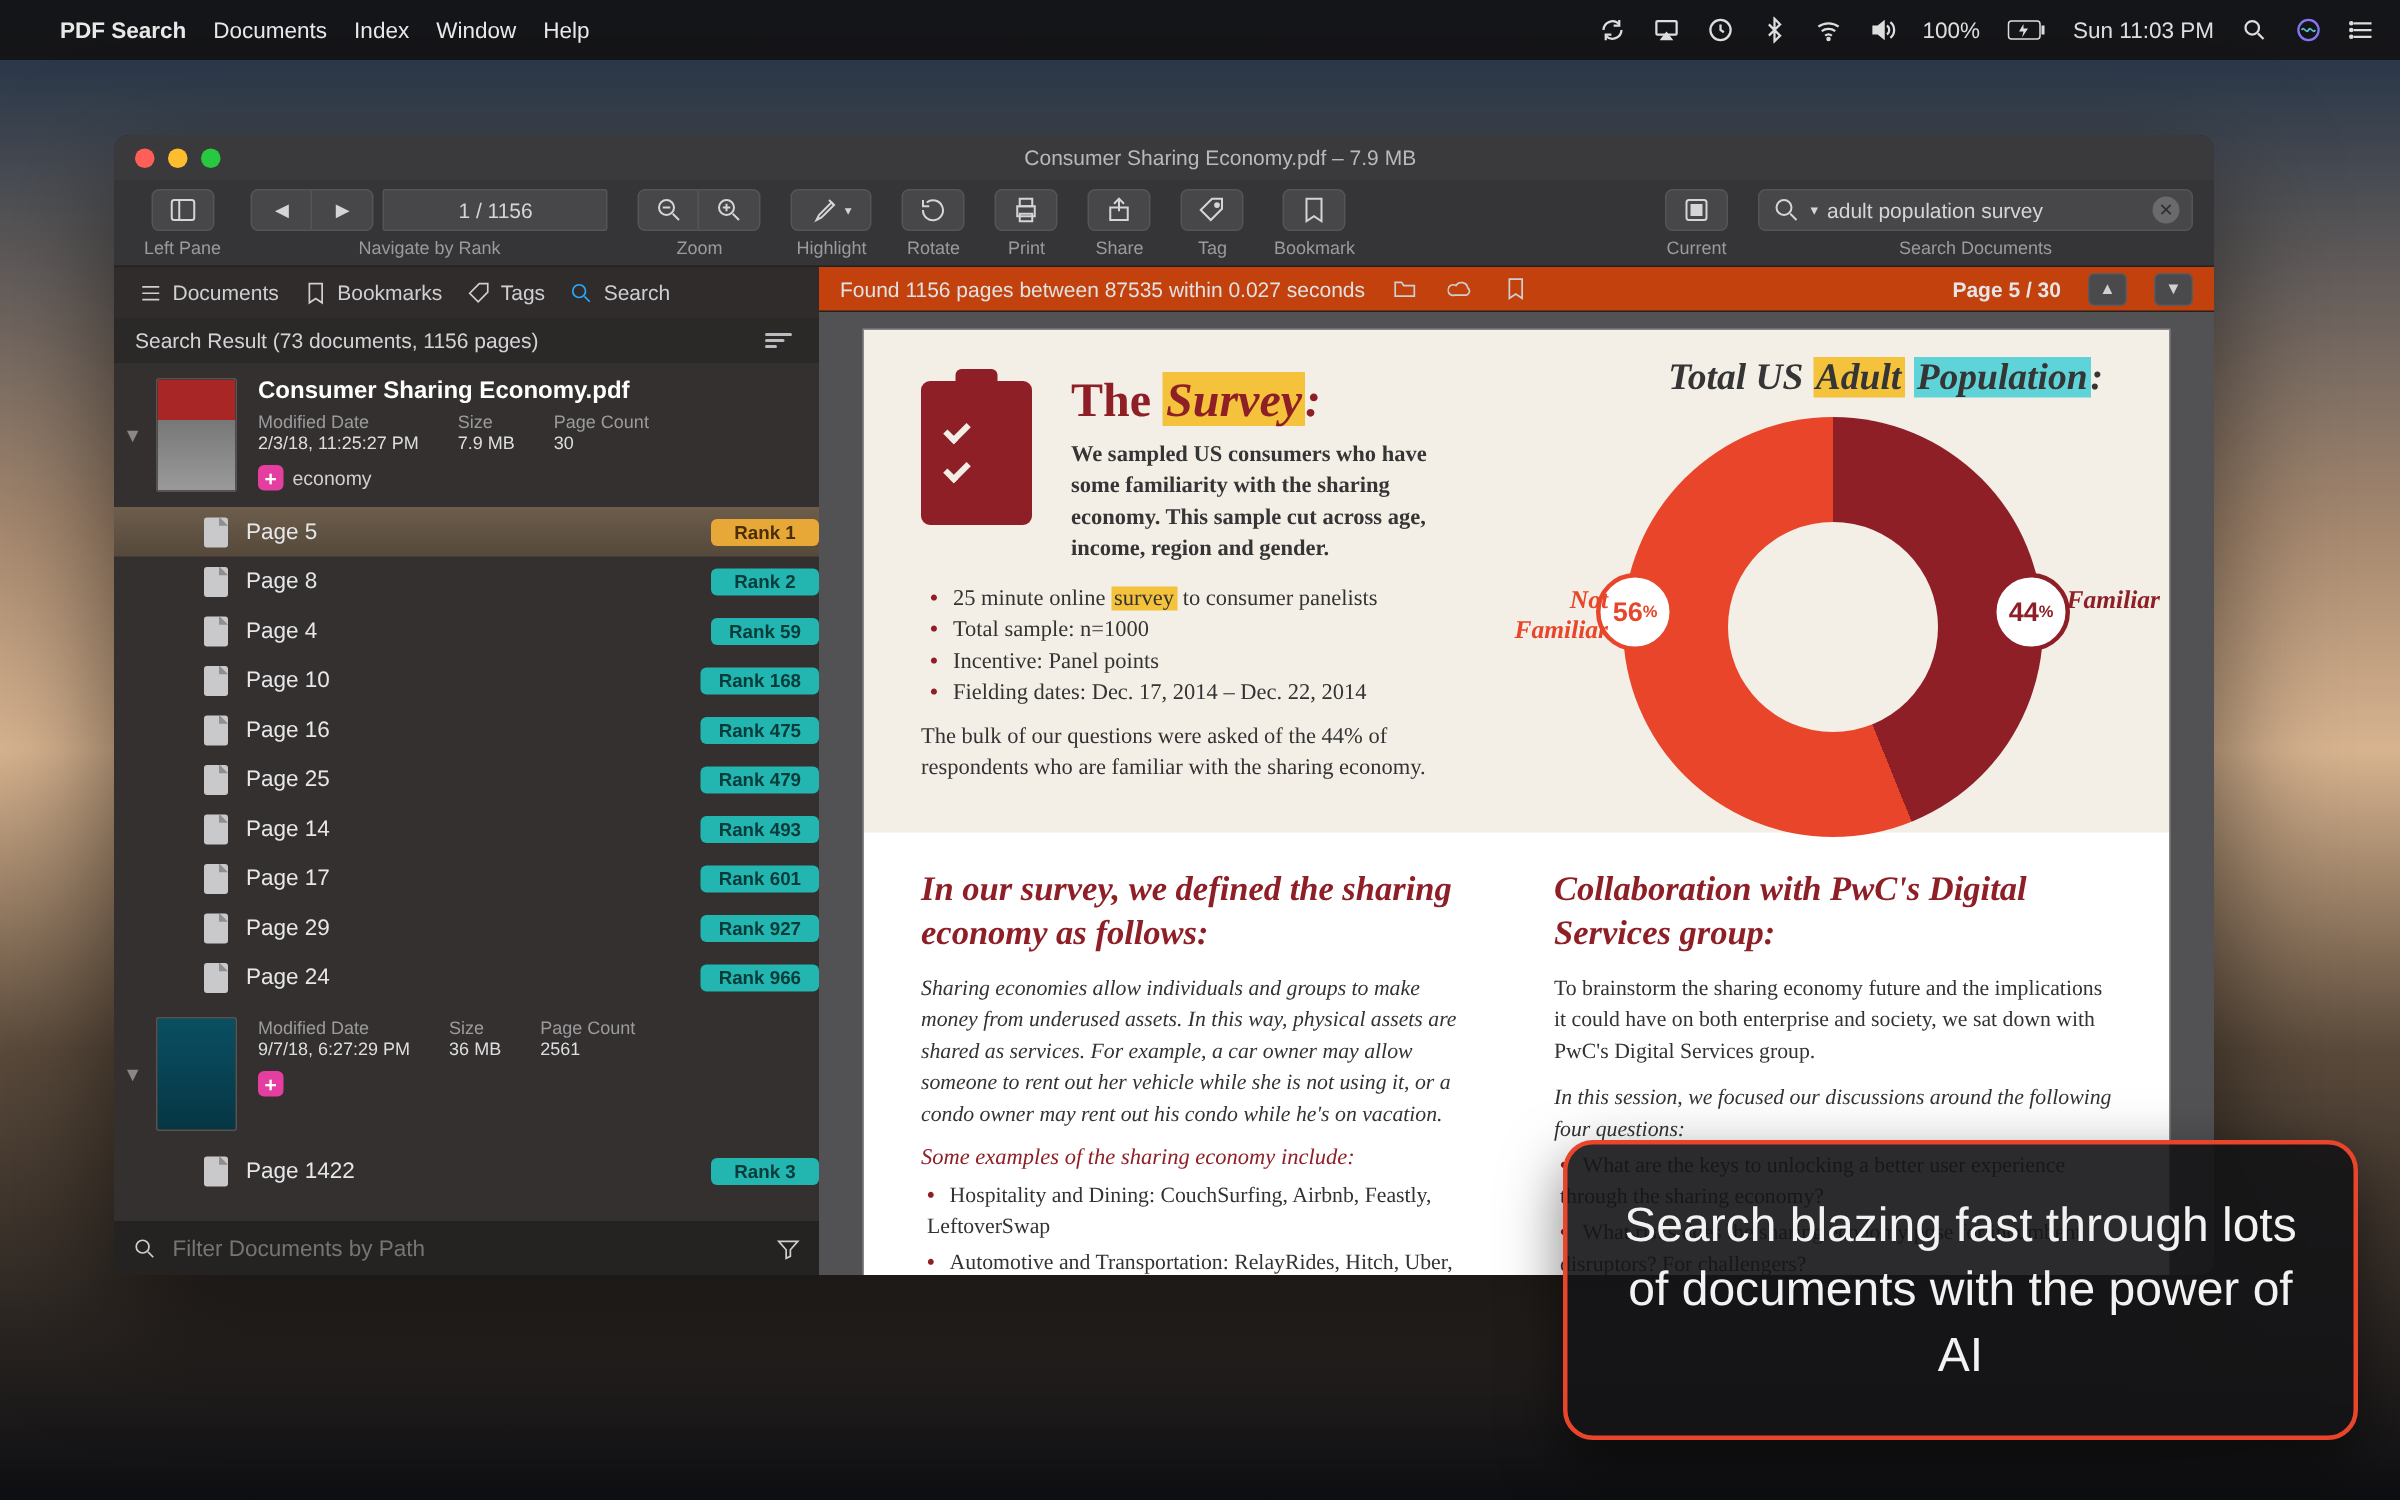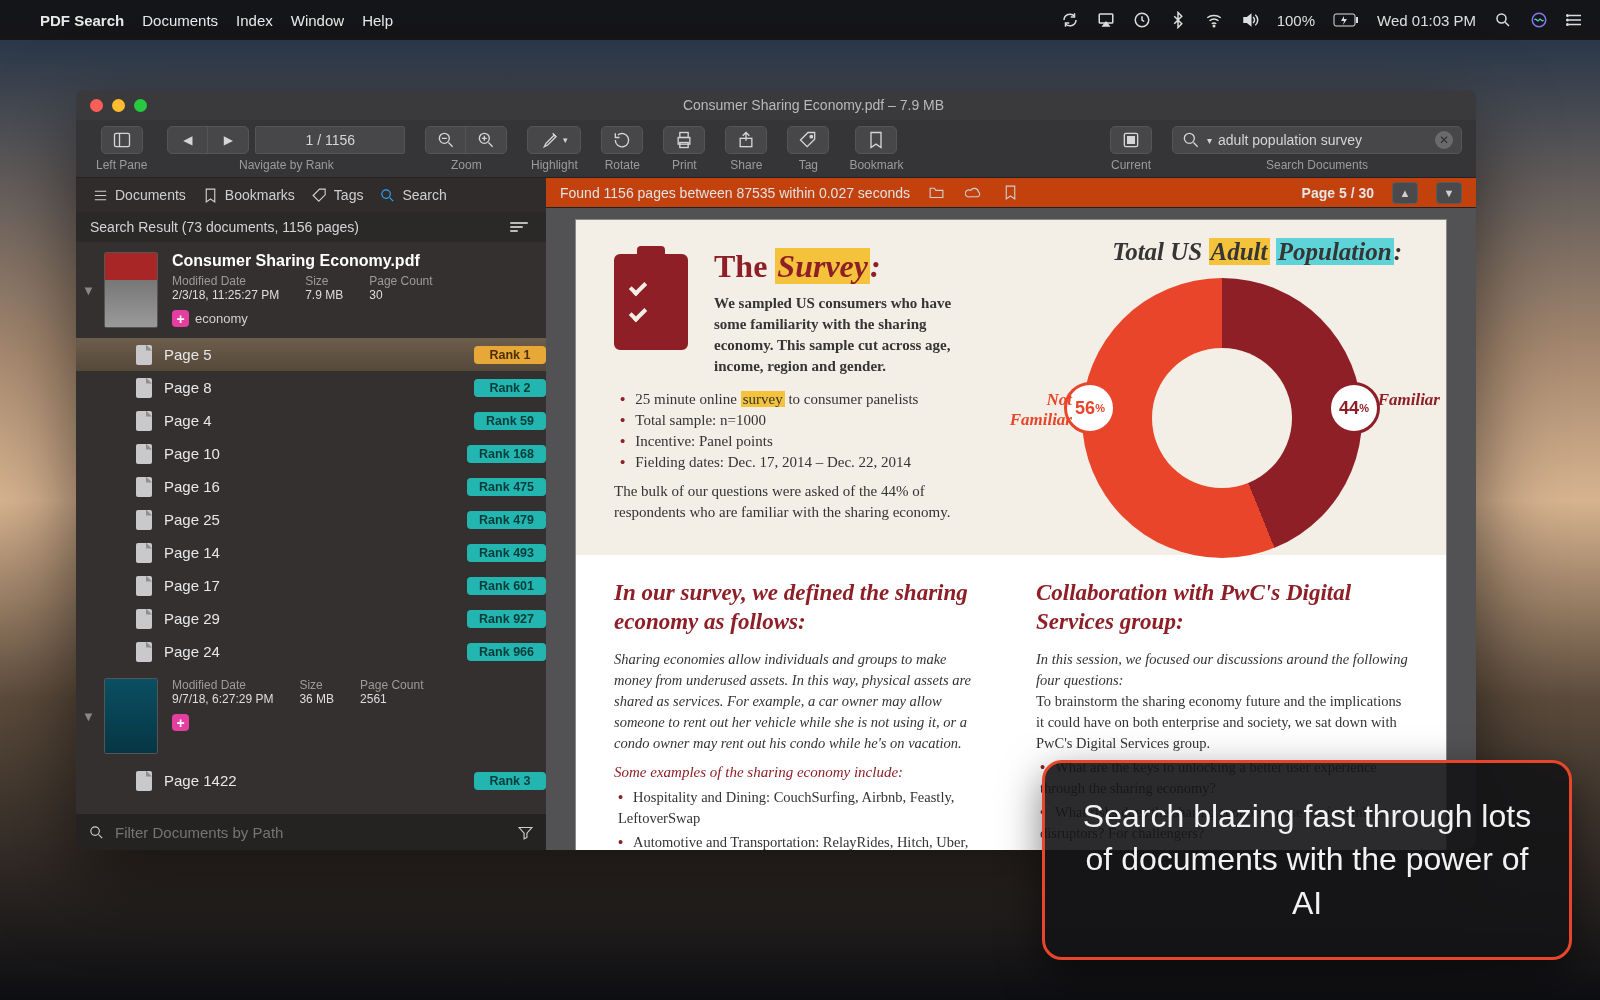--- a/index.html
+++ b/index.html
@@ -164,21 +164,21 @@
     <svg class="menuicon" viewBox="0 0 24 24" fill="none" stroke="#e8e8e8" stroke-width="2">
         <path d="M4 9v6h4l5 4V5L8 9z" fill="#e8e8e8"></path>
         <path d="M16 8a5 5 0 0 1 0 8M19 5a9 9 0 0 1 0 14"></path>
       </svg>
     <span>100%</span>
     <svg class="menuicon" viewBox="0 0 26 14" style="width:26px;height:14px">
         <rect x="1" y="1" width="21" height="12" rx="2" fill="none" stroke="#e8e8e8"></rect>
         <rect x="23" y="4" width="2" height="6" fill="#e8e8e8"></rect>
         <path d="M11 3l-3 5h3l-1 4 4-6h-3z" fill="#e8e8e8"></path>
       </svg>
-    <span>Wed 01:03 PM</span>
+    <span>Sun 11:03 PM</span>
     <svg class="menuicon" viewBox="0 0 24 24" fill="none" stroke="#e8e8e8" stroke-width="2">
         <circle cx="10" cy="10" r="6"></circle>
         <path d="M15 15l5 5"></path>
       </svg>
     <svg class="menuicon" viewBox="0 0 24 24">
         <circle cx="12" cy="12" r="9" fill="none" stroke="#8a7cff" stroke-width="2"></circle>
         <path d="M6 12c2-4 4 4 6 0s4 4 6 0" fill="none" stroke="#5fd4d8" stroke-width="1.5"></path>
       </svg>
     <svg class="menuicon" viewBox="0 0 24 24" fill="none" stroke="#e8e8e8" stroke-width="2">
         <path d="M4 6h16M4 12h16M4 18h16"></path>
@@ -561,22 +561,22 @@
               <h3>In our survey, we defined the sharing economy as follows:</h3>
               <p>Sharing economies allow individuals and groups to make money from underused assets. In this way, physical assets are shared as services. For example, a car owner may allow someone to rent out her vehicle while she is not using it, or a condo owner may rent out his condo while he's on vacation.</p>
               <div class="sub">Some examples of the sharing economy include:</div>
               <ul>
                   <li>Hospitality and Dining: CouchSurfing, Airbnb, Feastly, LeftoverSwap</li>
                   <li>Automotive and Transportation: RelayRides, Hitch, Uber, Lyft, Getaround, Sidecar</li>
                 </ul>
             </div>
             <div class="col">
               <h3>Collaboration with PwC's Digital Services  group:</h3>
+              <p style="font-style:normal">To brainstorm the sharing economy future and the implications it could have on both enterprise and society, we sat down with PwC's Digital Services group.</p>
               <p style="margin-top:10px">In this session, we focused our discussions around the following four questions:</p>
-              <p style="font-style:normal">To brainstorm the sharing economy future and the implications it could have on both enterprise and society, we sat down with PwC's Digital Services group.</p>
               <ul>
                   <li>What are the keys to unlocking a better user experience through the sharing economy?</li>
                   <li>What risks does the sharing economy pose for incumbent disruptors? For challengers?</li>
                 </ul>
             </div>
           </div>
         </div>
       </div>
     </div>
   </div>

